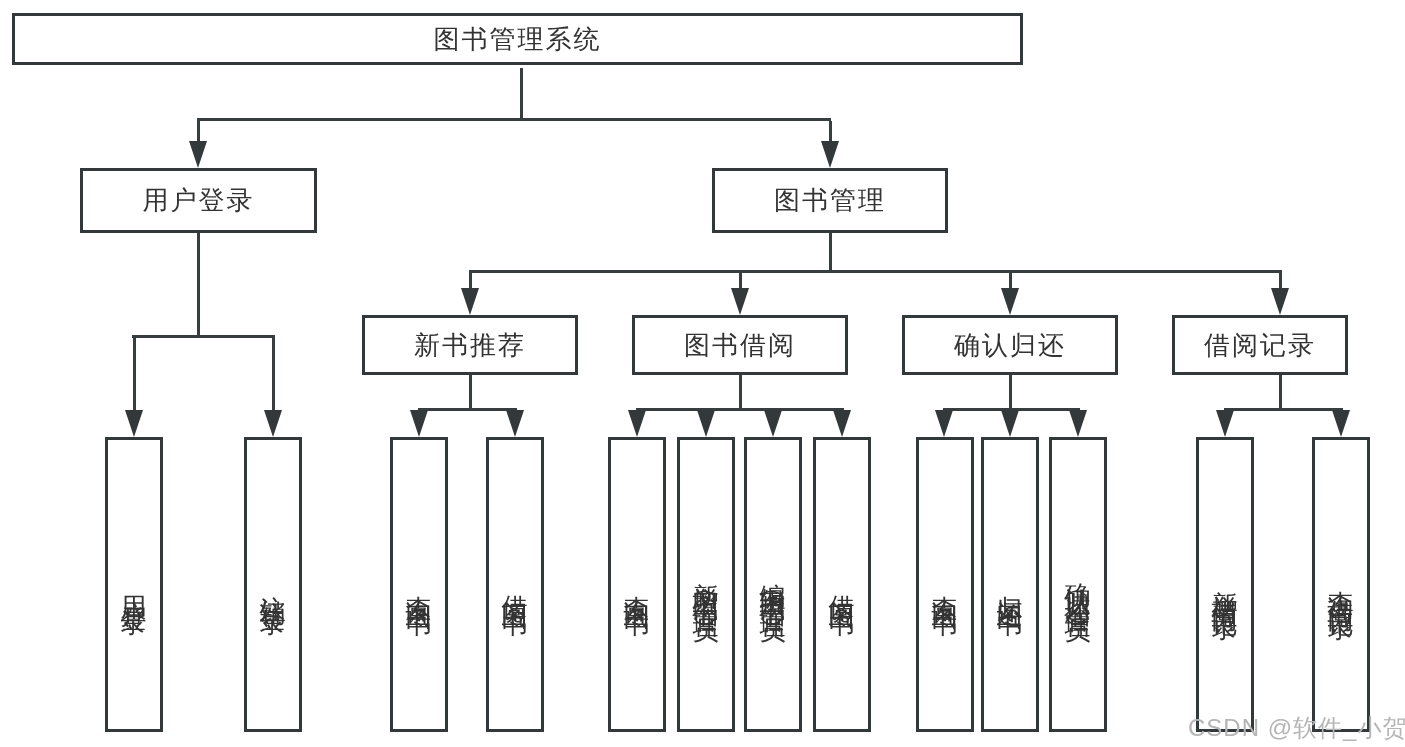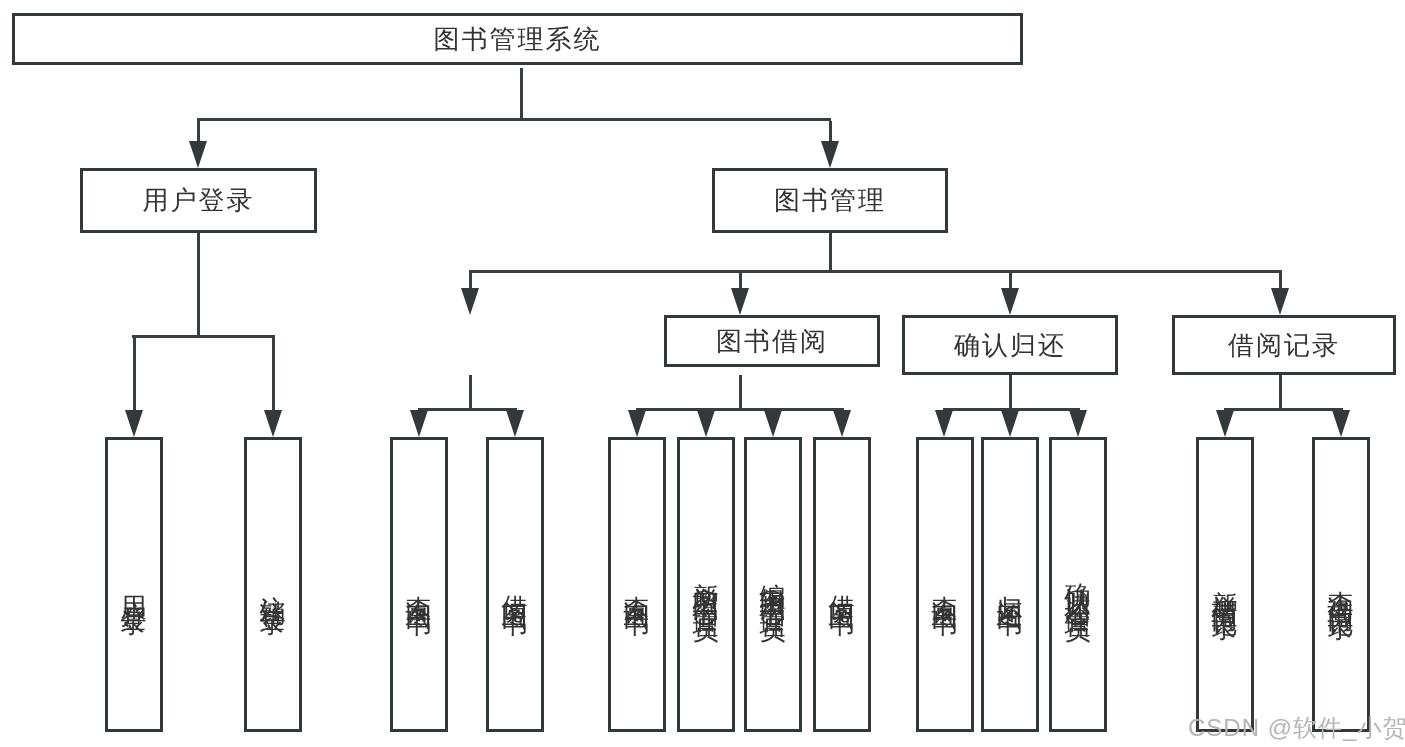--- a/index.html
+++ b/index.html
@@ -77,23 +77,24 @@
   <div class="hline" style="left:469px;top:270px;width:813px"></div>
   <div class="vline" style="left:469px;top:273px;height:15px"></div>
   <div class="arrow" style="left:461px;top:288px"></div>
   <div class="vline" style="left:739px;top:273px;height:15px"></div>
   <div class="arrow" style="left:731px;top:288px"></div>
   <div class="vline" style="left:1009px;top:273px;height:15px"></div>
   <div class="arrow" style="left:1001px;top:288px"></div>
   <div class="vline" style="left:1279px;top:273px;height:15px"></div>
   <div class="arrow" style="left:1271px;top:288px"></div>
 
-  <div class="box" style="left:664px;top:315px;width:216px;height:52px">图书借阅</div>
+  <div class="box" style="left:362px;top:315px;width:216px;height:60px">新书推荐</div>
+  <div class="box" style="left:632px;top:315px;width:216px;height:60px">图书借阅</div>
   <div class="box" style="left:902px;top:315px;width:216px;height:60px">确认归还</div>
-  <div class="box" style="left:1172px;top:315px;width:224px;height:60px">借阅记录</div>
+  <div class="box" style="left:1172px;top:315px;width:176px;height:60px">借阅记录</div>
 
   <div class="vline" style="left:469px;top:375px;height:33px"></div>
   <div class="hline" style="left:418px;top:408px;width:99px"></div>
   <div class="arrow" style="left:410px;top:410px"></div>
   <div class="arrow" style="left:506px;top:410px"></div>
 
   <div class="vline" style="left:739px;top:375px;height:33px"></div>
   <div class="hline" style="left:636px;top:408px;width:208px"></div>
   <div class="arrow" style="left:628px;top:410px"></div>
   <div class="arrow" style="left:697px;top:410px"></div>

